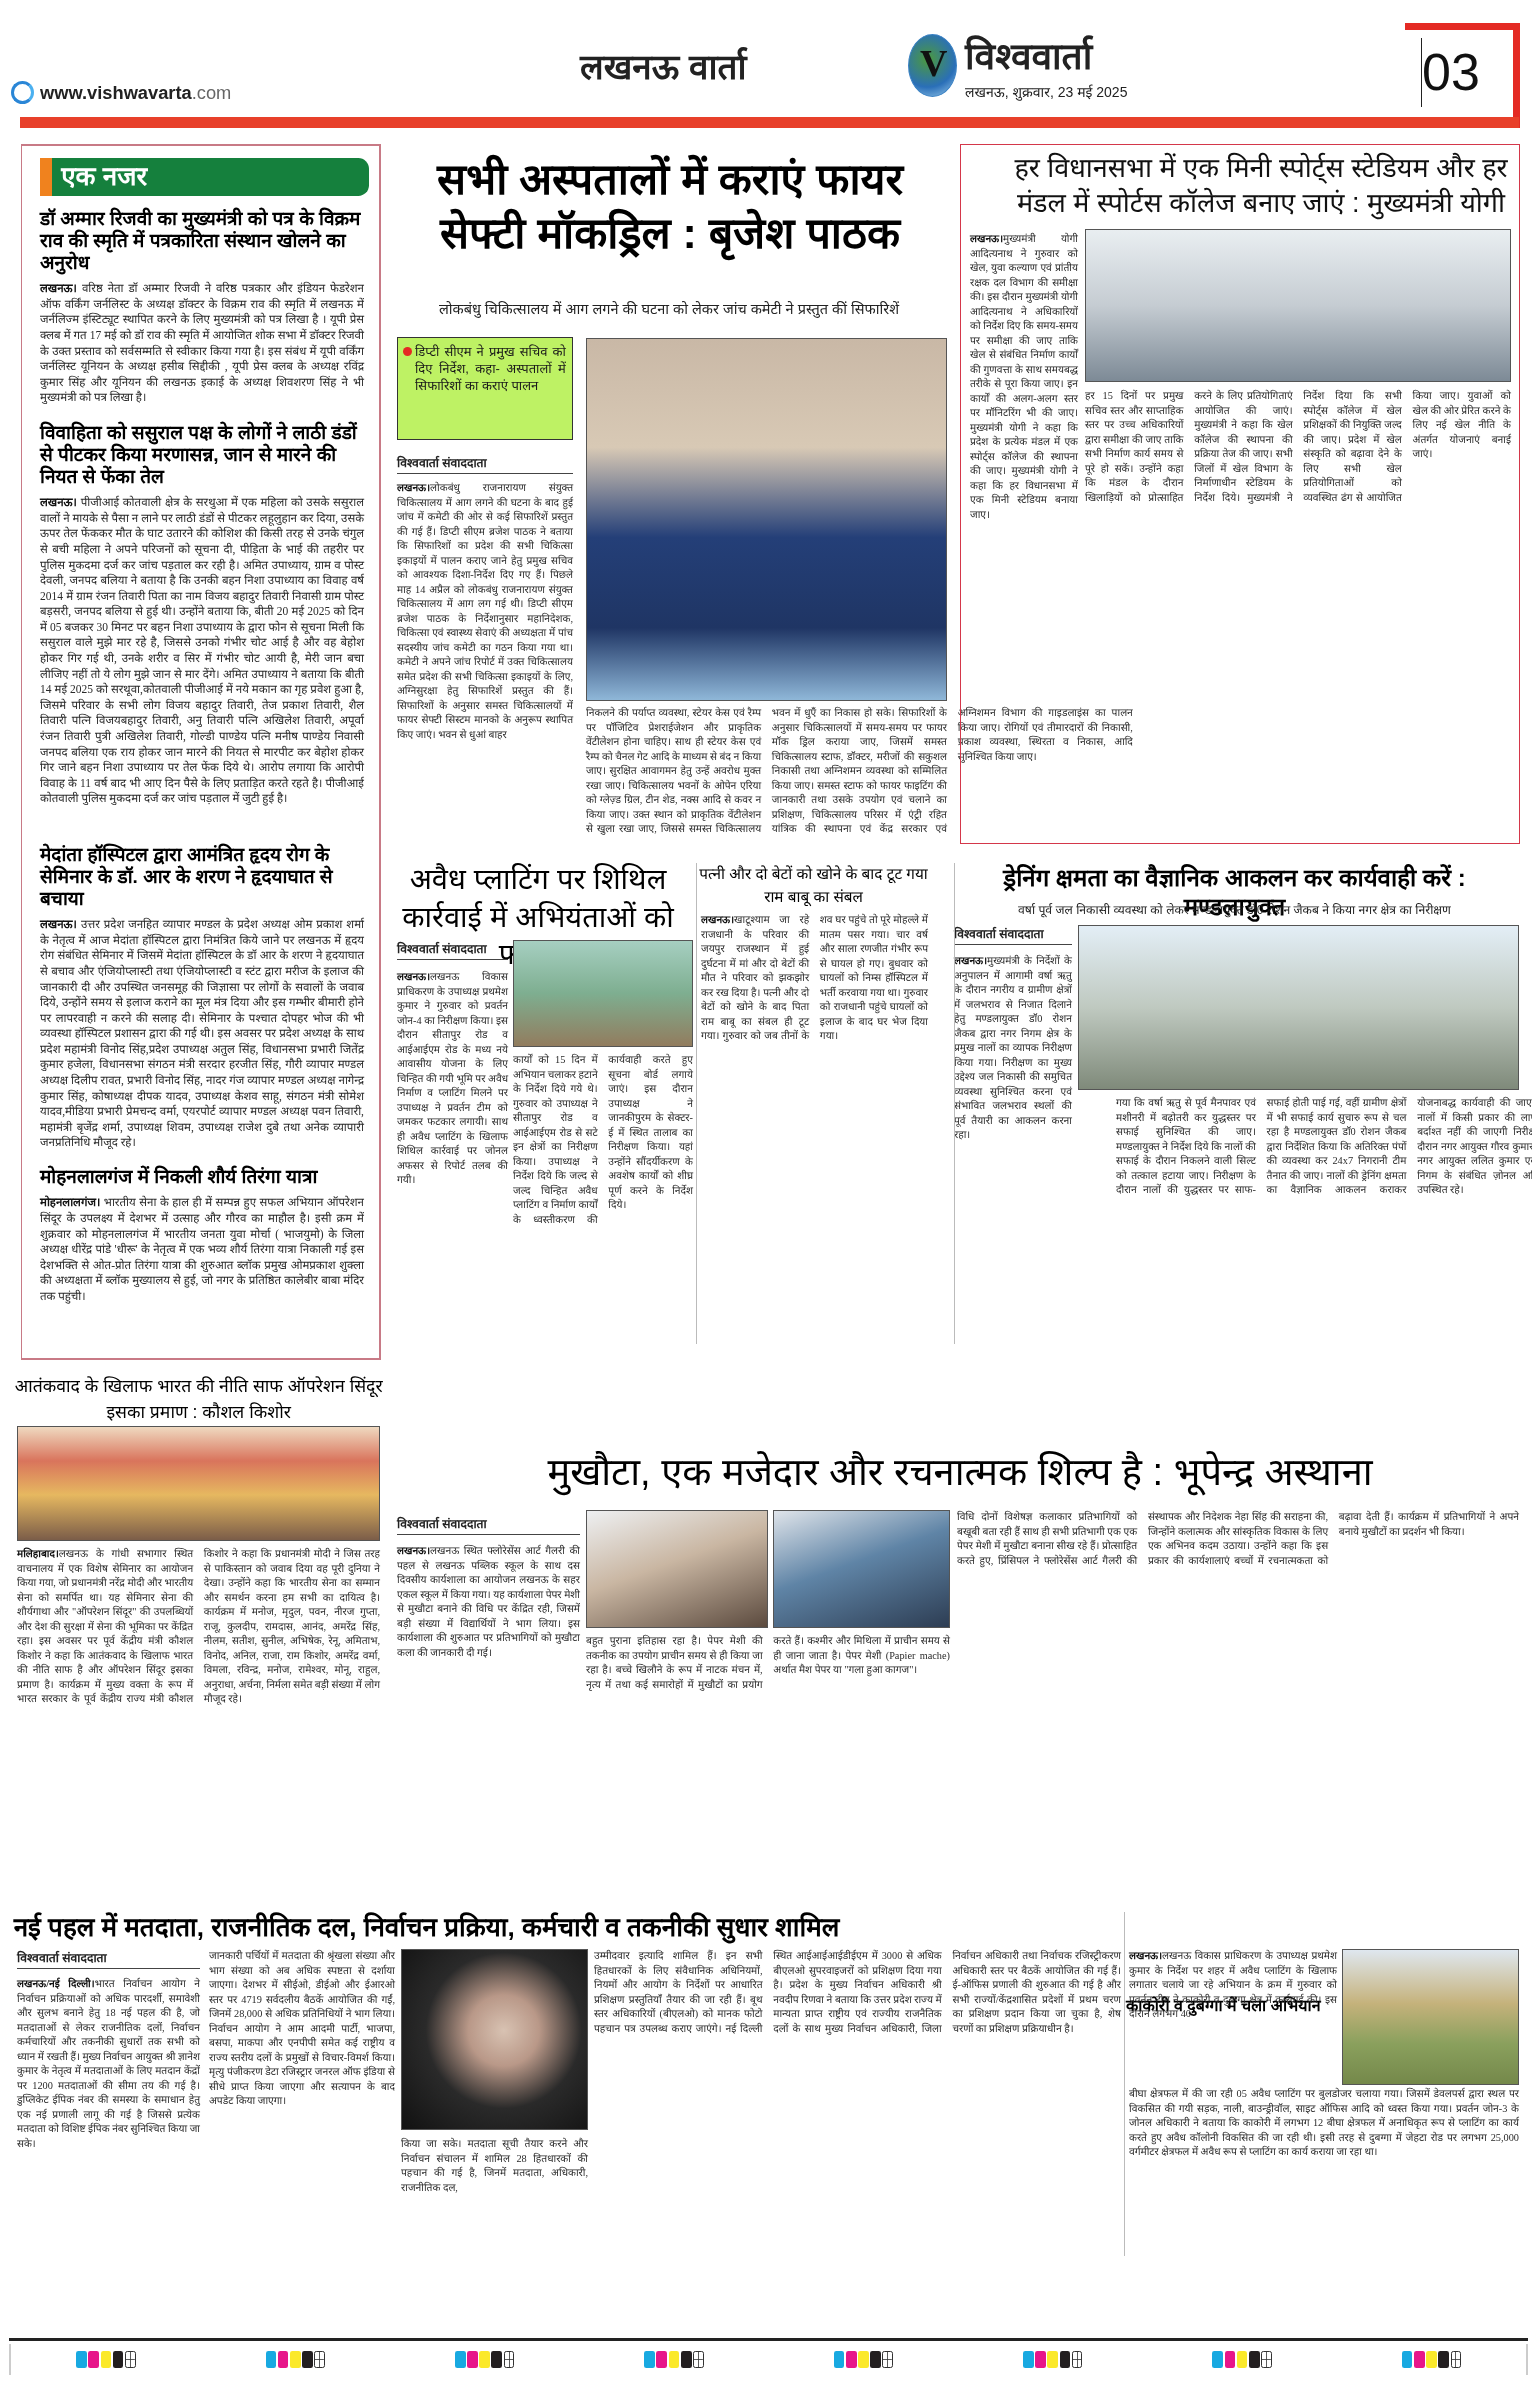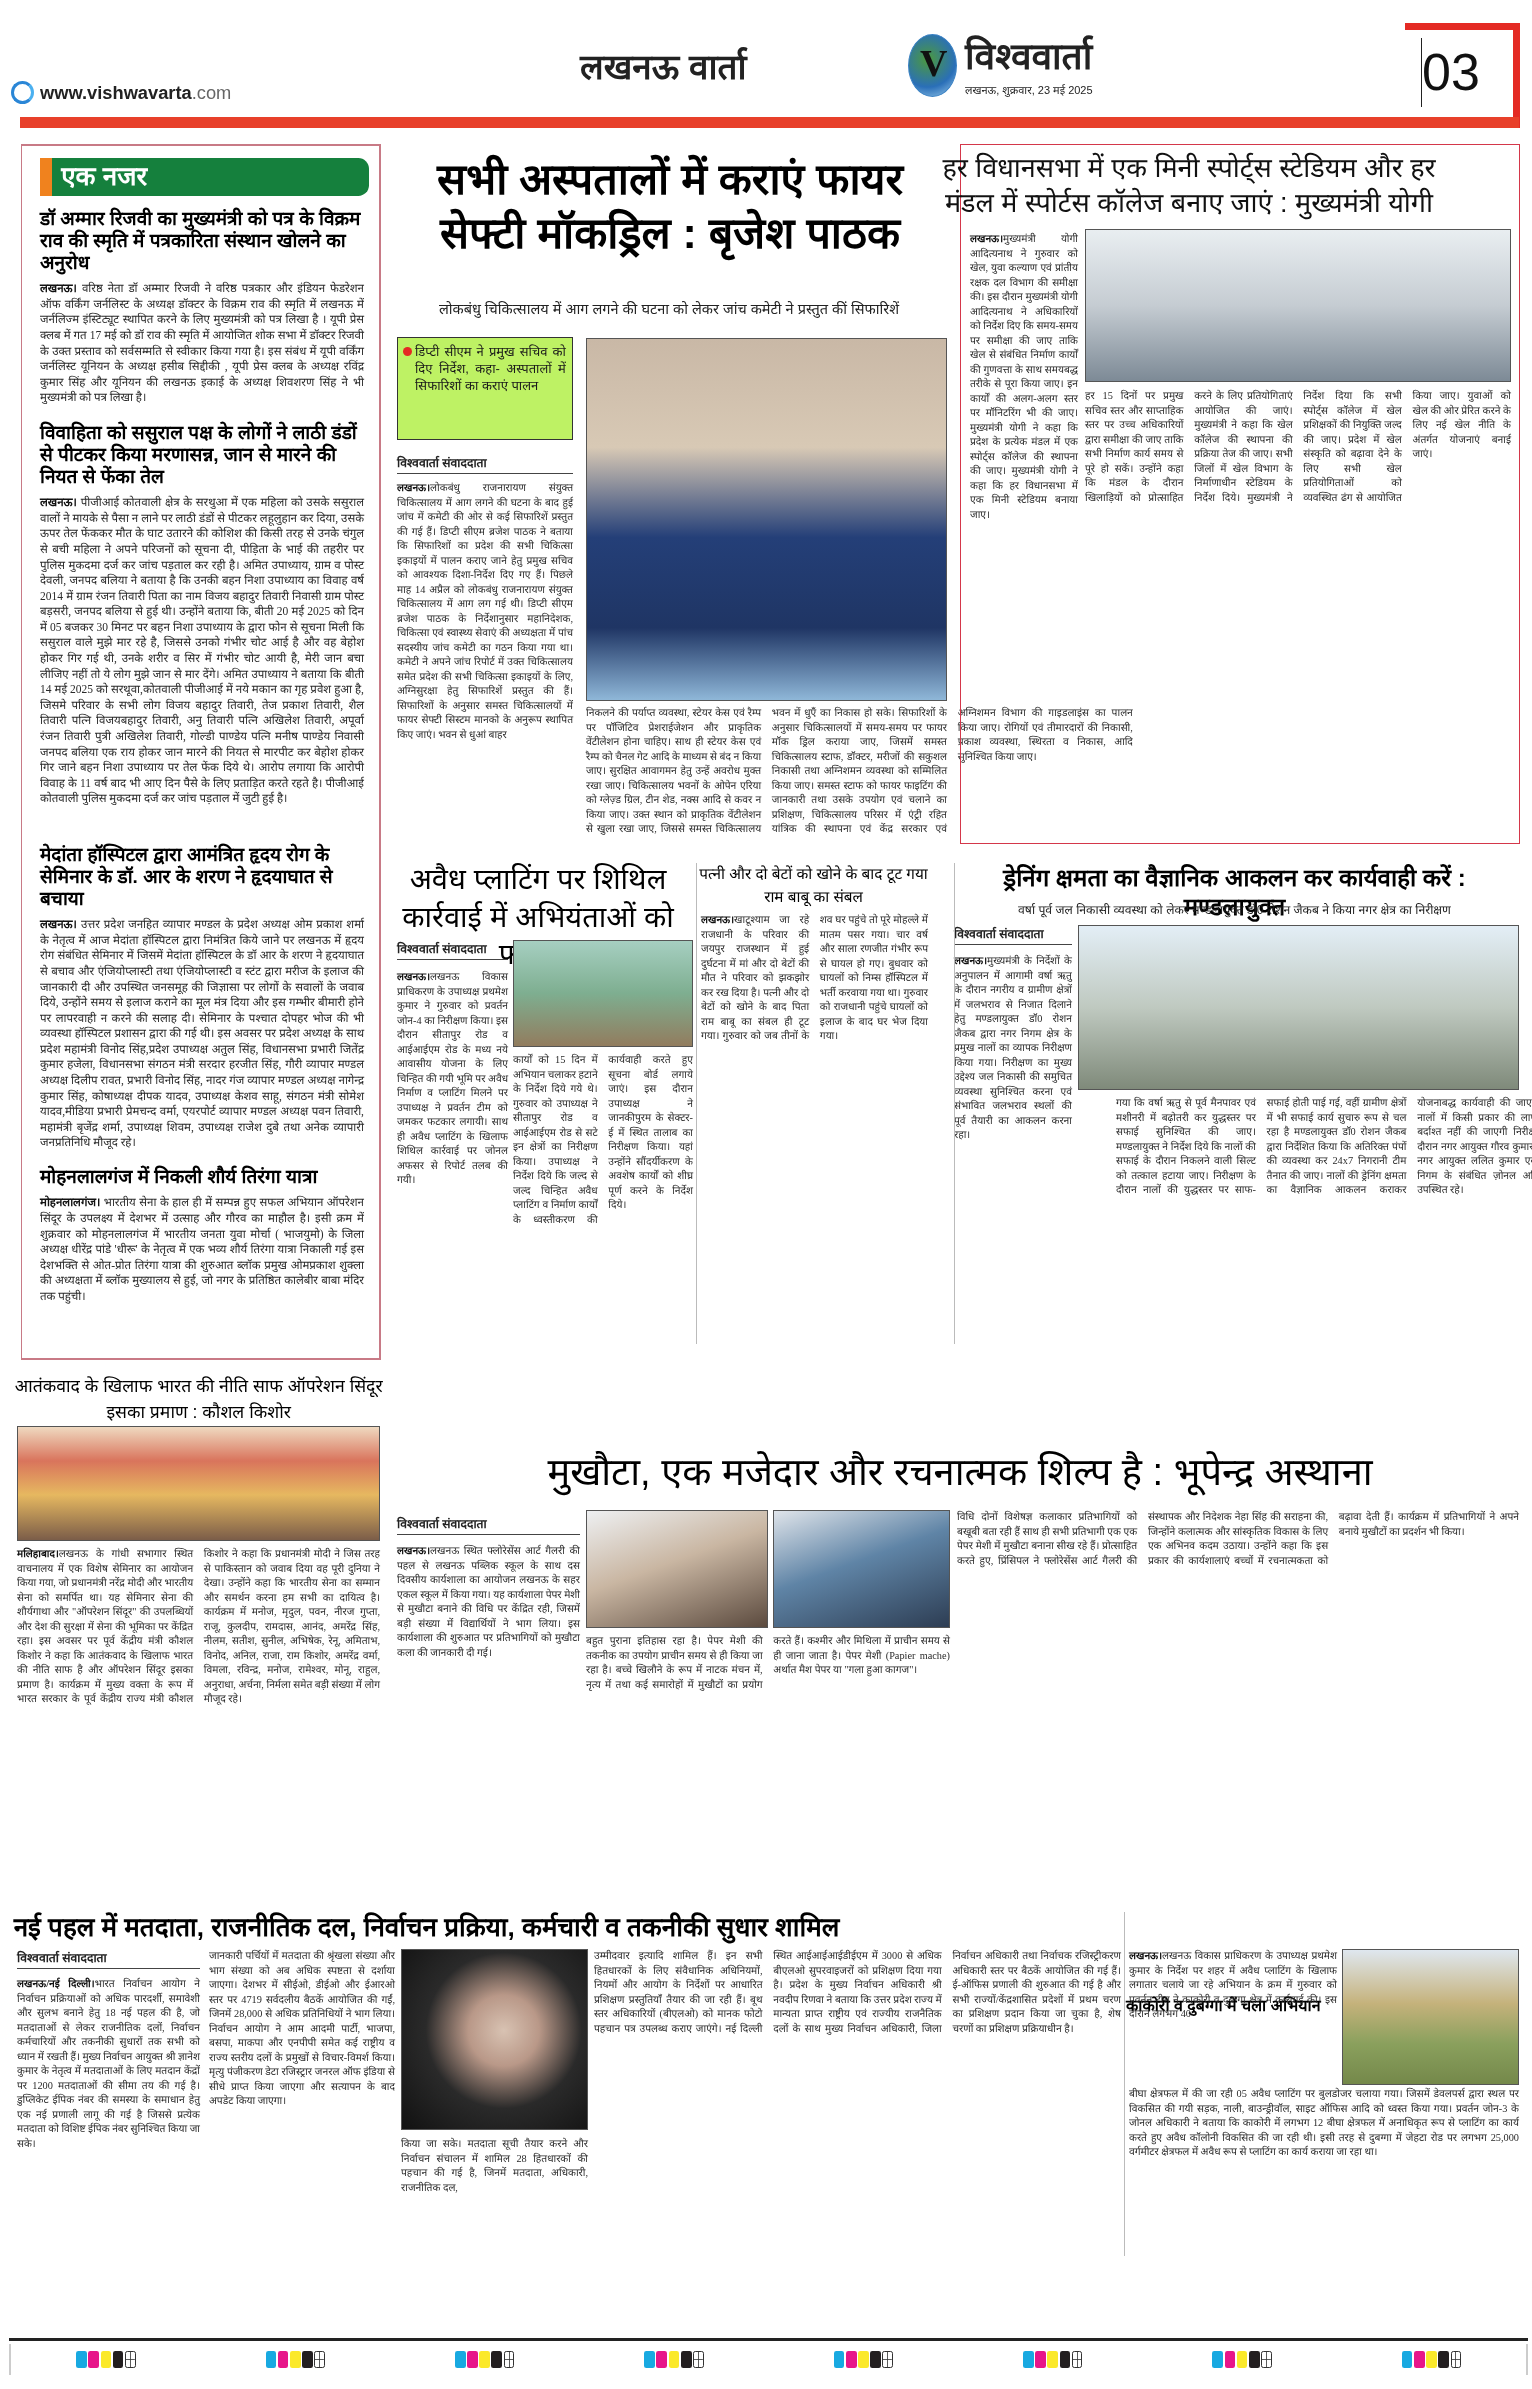--- a/index.html
+++ b/index.html
@@ -15,21 +15,21 @@
   .byline{font-family:"Liberation Sans",sans-serif;font-weight:700;font-size:12.2px;color:#222;border-bottom:1.1px solid #444;padding-bottom:2.3px;margin-bottom:3.8px;display:inline-block;min-width:183px}
   .photo{background:linear-gradient(160deg,#cfd3d6,#9aa3a8 45%,#6d7479);border:0.8px solid #555}
   
   #site-url{left:13.7px;top:82px;font-size:18.3px;font-weight:700;color:#222}
   #site-url .com{color:#666;font-weight:400}
   #ie-icon{left:10.7px;top:81px;width:23px;height:23px;border-radius:50%;border:3.8px solid #2a86d6;border-right-color:#4ab0f0;}
   #section-title{left:580px;top:42px;font-size:35px;font-weight:700;color:#222}
   #logo-globe{left:908px;top:34px;width:49px;height:63px;border-radius:50%;background:radial-gradient(circle at 40% 40%,#4c9a3c,#2a6fb8 60%,#9fd0ef);border:1.5px solid #3b82c4}
   #logo-v{left:920px;top:41px;font-size:38px;font-weight:700;color:#111;font-family:"Liberation Serif",serif}
   #brand-name{left:965px;top:29px;font-size:37px;font-weight:700;color:#222}
-  #dateline{left:965px;top:82px;font-size:11px;color:#222}
+  #dateline{left:965px;top:82px;font-size:14px;color:#222}
   #page-num{left:1421px;top:38px;font-size:52px;color:#111;border-left:1.5px solid #222;padding-left:0;height:69px;line-height:69px}
   #red-corner{left:1405px;top:23px;width:115px;height:105px;border-top:7.6px solid #e42a24;border-right:7.6px solid #e42a24}
   #red-bar{left:20px;top:117px;width:1499px;height:10.7px;background:#e8402a}
   
   #left-box{left:21.4px;top:144px;width:179px;height:1216px;border:1.5px solid #c87a86;border-width:1.5px 0 1.5px 1.5px}
   #left-box-r{left:379px;top:144px;width:1.5px;height:1216px;background:#c87a86}
   #left-box-top{left:21.4px;top:144px;width:359px;height:1.5px;background:#c87a86}
   #left-box-bot{left:21.4px;top:1358px;width:359px;height:1.5px;background:#c87a86}
   #ek-nazar{left:40px;top:158px;width:329px;height:38px;background:#15803d;border-radius:0 10.7px 10.7px 0;border-left:12.2px solid #f0821e;color:#fff;font-size:26px;font-weight:700;padding-left:9.2px;line-height:37px}
   .lcol{left:40px;width:324px}
@@ -39,21 +39,21 @@
   #fire-hl{left:395px;top:153px;width:550px;font-size:43px;text-align:center;line-height:1.25}
   #fire-sub{left:394px;top:298px;width:550px;font-size:14.5px;text-align:center;color:#222}
   #fire-quote{left:397px;top:337px;width:176px;height:103px;background:#bef264;border:0.8px solid #333;border-top:1.5px solid #333;padding:4.6px 6.1px 4.6px 17px;font-size:13px;line-height:17px;text-align:justify;position:absolute}
   #fire-quote .dot{position:absolute;left:4.6px;top:9.2px;width:9.2px;height:9.2px;border-radius:50%;background:#e42a24}
   #fire-photo{left:586px;top:338px;width:361px;height:363px;background:linear-gradient(180deg,#c9b8a6 0%,#d8c9b5 30%,#243f78 55%,#1f3564 80%,#8fb7d8 100%)}
   #fire-byline{left:397px;top:454px}
   #fire-body1{left:397px;top:481px;width:176px;height:359px}
   #fire-body2{left:586px;top:706px;width:361px;height:134px}
   
   #sports-box{left:960px;top:144px;width:560px;height:700px;border:1.5px solid #d4374a}
-  #sports-hl{left:918px;top:151px;width:542px;font-size:27px;text-align:center;font-weight:400;color:#111;line-height:1.3}
+  #sports-hl{left:990px;top:151px;width:542px;font-size:27px;text-align:center;font-weight:400;color:#111;line-height:1.3}
   #sports-photo{left:1085px;top:229px;width:426px;height:153px;background:linear-gradient(180deg,#e9eef1,#c5ccd2 50%,#7d8a96)}
   #sports-body1{left:970px;top:232px;width:108px;height:603px}
   #sports-body2{left:1085px;top:389px;width:426px;height:446px}
   
   #plot-hl{left:389px;top:861px;width:298px;font-size:29px;text-align:center;font-weight:400;line-height:1.3}
   #plot-byline{left:397px;top:940px}
   #plot-photo{left:513px;top:940px;width:180px;height:107px;background:linear-gradient(180deg,#a6cfc1,#7eae90 50%,#927c5e)}
   #plot-body1{left:397px;top:970px;width:111px;height:366px}
   #plot-body2{left:513px;top:1053px;width:180px;height:282px}
   

